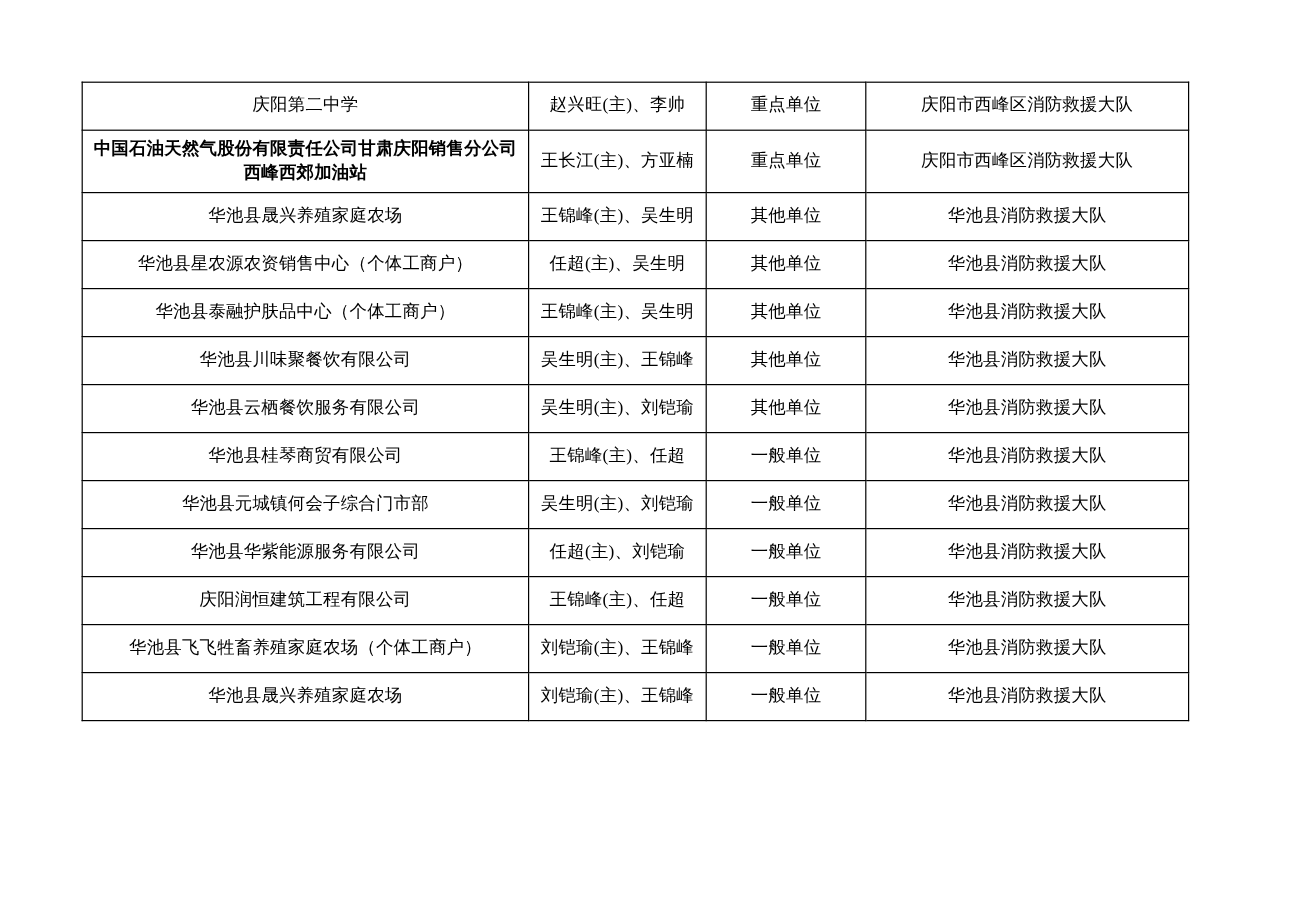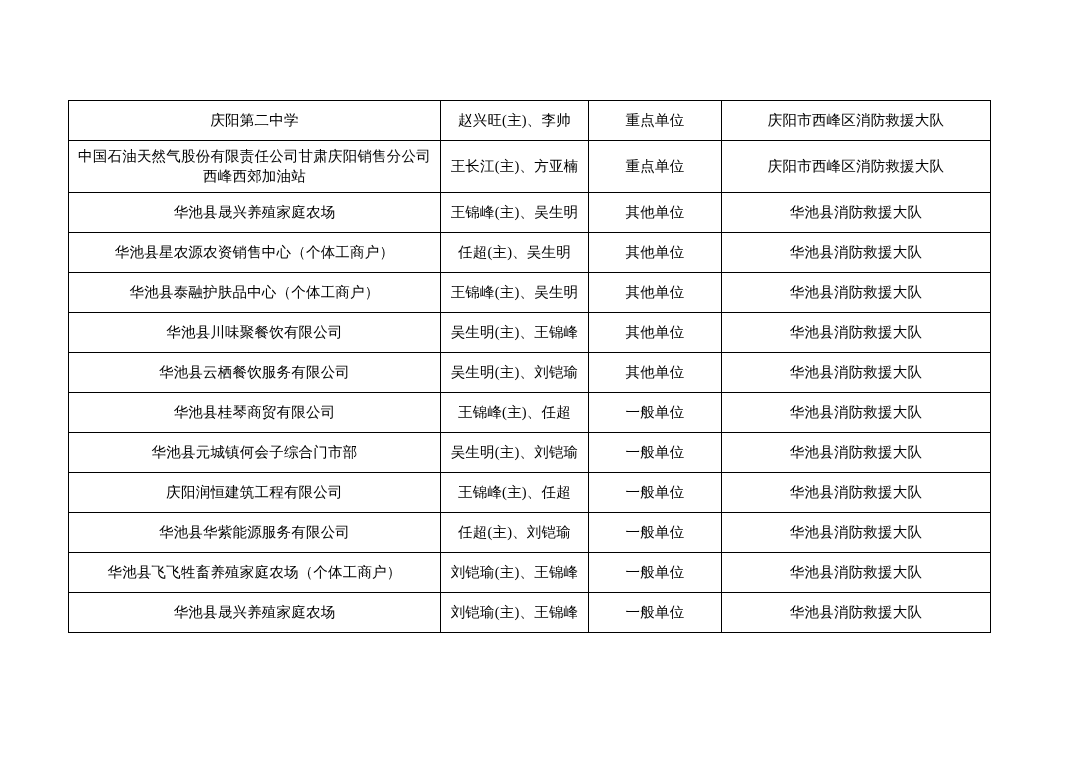--- a/index.html
+++ b/index.html
@@ -23,39 +23,38 @@
   .table-wrap {
     position: absolute;
     left: 68px;
     top: 68px;
     width: 922px;
   }
   table.doc-table {
     border-collapse: collapse;
     width: 922px;
     table-layout: fixed;
-    margin-top: 32px;
   }
   table.doc-table td {
     border: 1px solid #000000;
     text-align: center;
     vertical-align: middle;
     font-size: 14.5px;
     line-height: 1.35;
     padding: 6px 4px;
     height: 27px;
     font-family: "Liberation Serif", "DejaVu Serif", serif;
     letter-spacing: 0.2px;
   }
   col.c-unit { width: 372px; }
   col.c-people { width: 148px; }
   col.c-type { width: 133px; }
   col.c-brigade { width: 269px; }
   td.unit-cell { padding-left: 10px; padding-right: 10px; }
-  td.two-line { line-height: 1.3; }
+  td.two-line { line-height: 1.3; font-weight: bold; }
 </style>
 </head>
 <body>
 
 <div class="page">
   <div class="table-wrap">
     <table class="doc-table">
       <colgroup>
         <col class="c-unit">
         <col class="c-people">
@@ -111,28 +110,28 @@
             <td>一般单位</td>
             <td>华池县消防救援大队</td>
           </tr>
           <tr>
             <td class="unit-cell">华池县元城镇何会子综合门市部</td>
             <td>吴生明(主)、刘铠瑜</td>
             <td>一般单位</td>
             <td>华池县消防救援大队</td>
           </tr>
           <tr>
-            <td class="unit-cell">庆阳润恒建筑工程有限公司</td>
-            <td>王锦峰(主)、任超</td>
+            <td class="unit-cell">华池县华紫能源服务有限公司</td>
+            <td>任超(主)、刘铠瑜</td>
             <td>一般单位</td>
             <td>华池县消防救援大队</td>
           </tr>
           <tr>
-            <td class="unit-cell">华池县华紫能源服务有限公司</td>
-            <td>任超(主)、刘铠瑜</td>
+            <td class="unit-cell">庆阳润恒建筑工程有限公司</td>
+            <td>王锦峰(主)、任超</td>
             <td>一般单位</td>
             <td>华池县消防救援大队</td>
           </tr>
           <tr>
             <td class="unit-cell">华池县飞飞牲畜养殖家庭农场（个体工商户）</td>
             <td>刘铠瑜(主)、王锦峰</td>
             <td>一般单位</td>
             <td>华池县消防救援大队</td>
           </tr>
           <tr>

